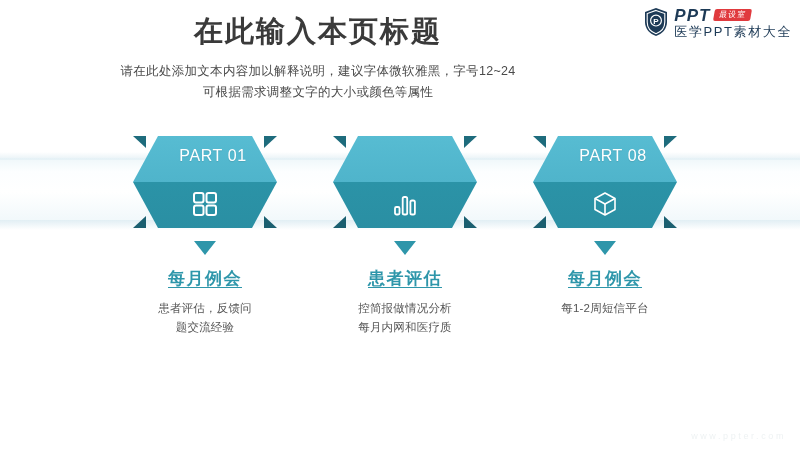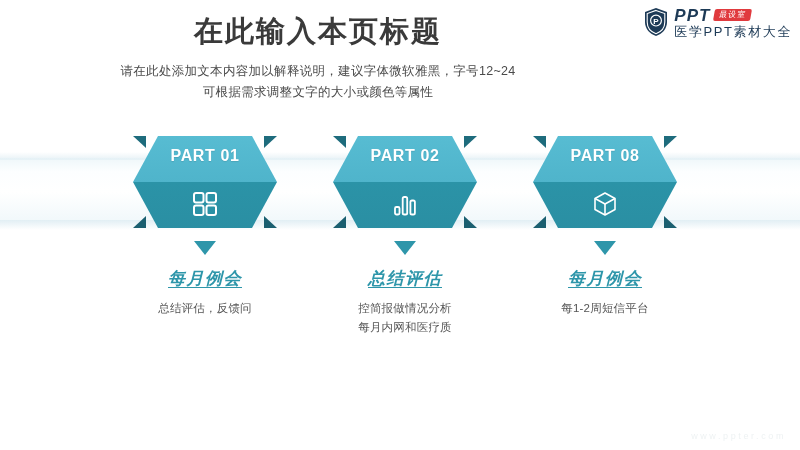--- a/index.html
+++ b/index.html
@@ -188,27 +188,27 @@
     border-left: 13px solid transparent;
     border-bottom: 12px solid #1a5f70;
   }
   .fold-br {
     right: 0; bottom: 0;
     border-right: 13px solid transparent;
     border-bottom: 12px solid #1a5f70;
   }
   .hex-label {
     position: absolute;
-    left: 0;
+    left: 8px;
     top: 11px;
     width: 144px;
     text-align: center;
     color: #ffffff;
     font-size: 16px;
-    font-weight: bold;
+    font-weight: normal;
     letter-spacing: 0.6px;
     text-shadow: 0 1px 1px rgba(0,0,0,0.10);
   }
   .hex-icon {
     position: absolute;
     left: 0;
     top: 52px;
     width: 144px;
     display: flex;
     justify-content: center;
@@ -229,21 +229,20 @@
   
   .cap-title {
     margin-top: 14px;
     font-size: 17px;
     font-weight: bold;
     color: #2e96aa;
     letter-spacing: 1.5px;
     line-height: 1.2;
     text-decoration: underline;
     text-underline-offset: 3px;
-    font-style: italic;
   }
   .cap-desc {
     margin-top: 10px;
     font-size: 11.5px;
     color: #555555;
     line-height: 1.6;
     letter-spacing: 0.2px;
   }
 
   
@@ -307,45 +306,45 @@
           <rect x="3" y="3" width="9.5" height="9.5" rx="2" fill="none" stroke="#ffffff" stroke-width="2"></rect>
           <rect x="15.5" y="3" width="9.5" height="9.5" rx="2" fill="none" stroke="#ffffff" stroke-width="2"></rect>
           <rect x="3" y="15.5" width="9.5" height="9.5" rx="2" fill="none" stroke="#ffffff" stroke-width="2"></rect>
           <rect x="15.5" y="15.5" width="9.5" height="9.5" rx="2" fill="none" stroke="#ffffff" stroke-width="2"></rect>
         </svg>
       </div>
     </div>
     <div class="arrow"></div>
     <div class="cap-title">每月例会</div>
     <div class="cap-desc">
-      <div>总结评估，反馈问</div>
+      <div>患者评估，反馈问</div>
+      <div>题交流经验</div>
     </div>
   </div>
 
   <div class="col col-2">
     <div class="hex-wrap">
       <div class="hex">
         <div class="hex-top"></div>
         <div class="hex-bottom"></div>
       </div>
       <div class="fold fold-tl"></div>
       <div class="fold fold-tr"></div>
       <div class="fold fold-bl"></div>
       <div class="fold fold-br"></div>
-      <div class="hex-label">PART 02</div>
       <div class="hex-icon">
         <svg width="26" height="26" viewBox="0 0 26 26">
           <rect x="3" y="16" width="4.5" height="7.5" rx="1.4" fill="none" stroke="#ffffff" stroke-width="1.8"></rect>
           <rect x="10.7" y="6" width="4.5" height="17.5" rx="1.6" fill="none" stroke="#ffffff" stroke-width="1.8"></rect>
           <rect x="18.4" y="9.5" width="4.5" height="14" rx="1.6" fill="none" stroke="#ffffff" stroke-width="1.8"></rect>
         </svg>
       </div>
     </div>
     <div class="arrow"></div>
-    <div class="cap-title">总结评估</div>
+    <div class="cap-title">患者评估</div>
     <div class="cap-desc">
       <div>控简报做情况分析</div>
       <div>每月内网和医疗质</div>
     </div>
   </div>
 
   <div class="col col-3">
     <div class="hex-wrap">
       <div class="hex">
         <div class="hex-top"></div>

